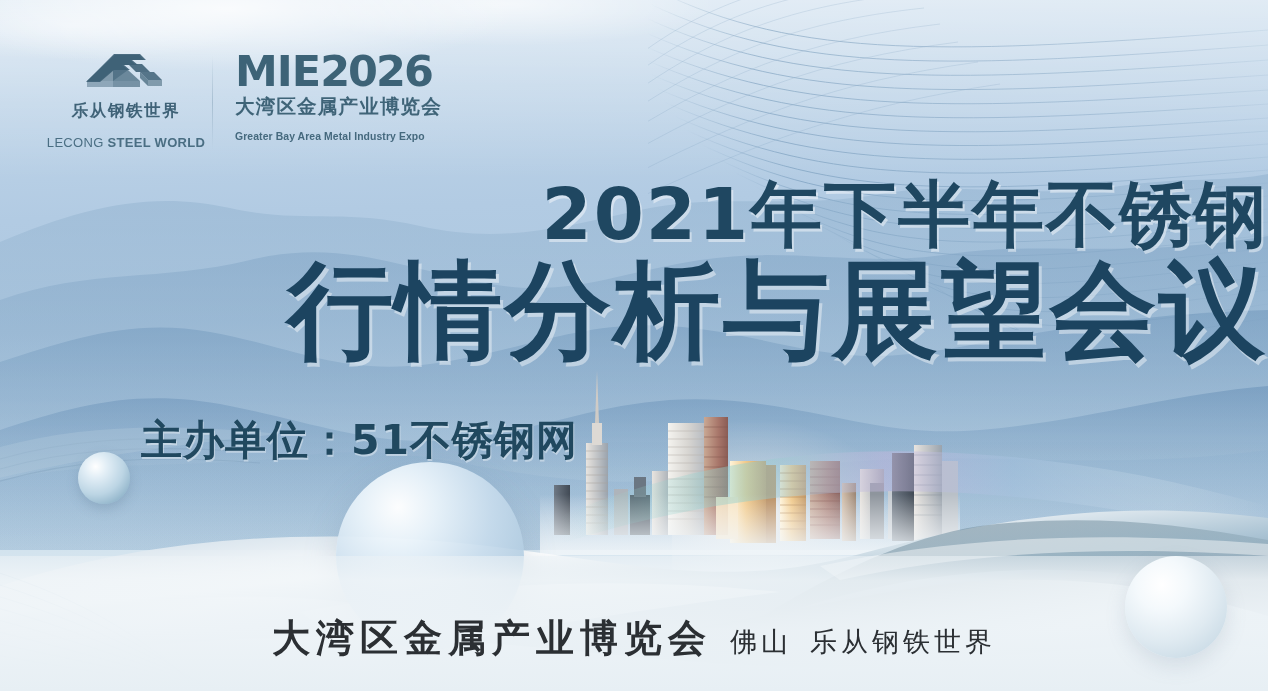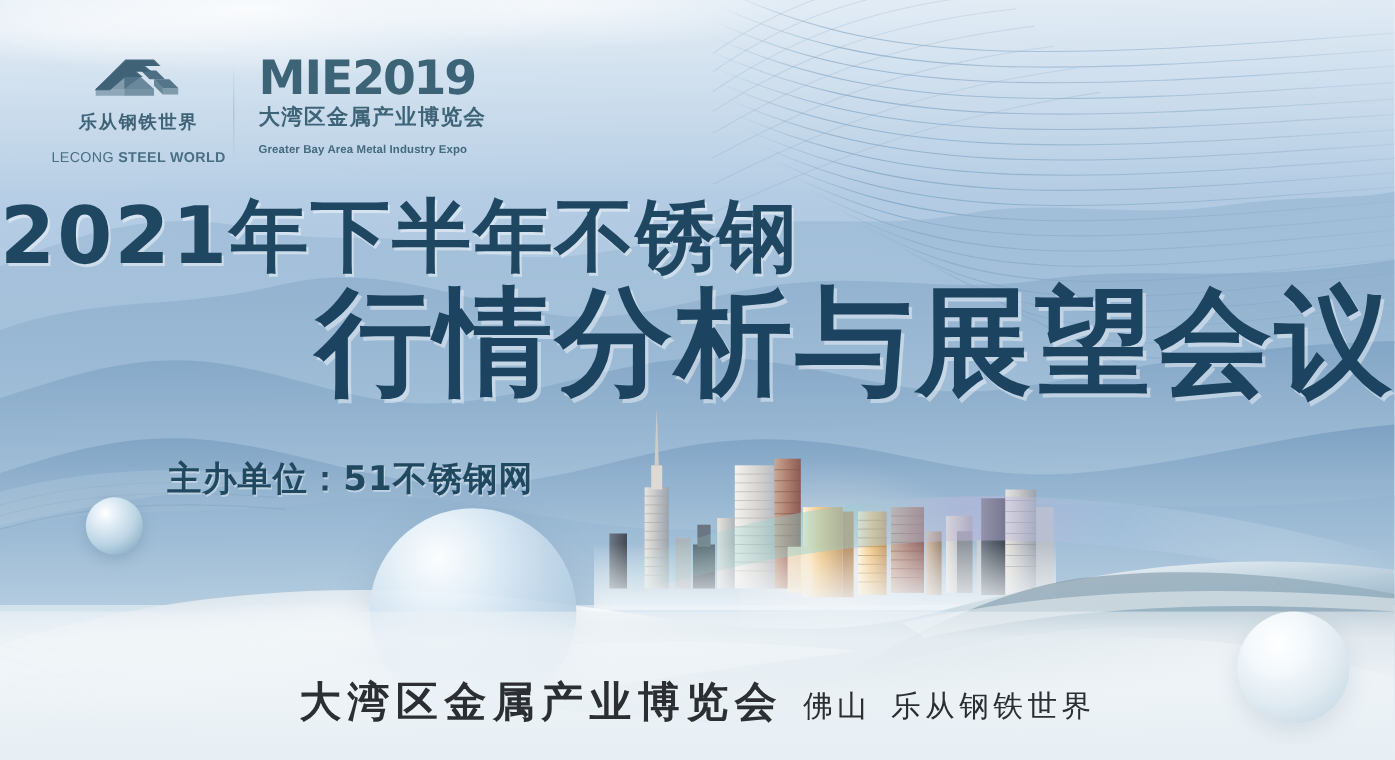--- a/index.html
+++ b/index.html
@@ -82,37 +82,37 @@
     font-size:19.5px;font-weight:700;letter-spacing:1.2px;color:#3f6478;margin-top:5px;line-height:1;
     font-family:"DejaVu Sans",sans-serif;
   }
   .mie-en{
     font-size:10.4px;font-weight:700;letter-spacing:.1px;color:#45697e;margin-top:16px;line-height:1;
     white-space:nowrap;
   }
 
   
   .title-1{
-    position:absolute;left:0;right:0;top:178px;text-align:left;
+    position:absolute;left:0;right:0;top:178px;text-align:right;
     font-family:"DejaVu Sans","Liberation Sans",sans-serif;
     font-size:72px;font-weight:800;letter-spacing:2px;color:#1f4761;
     line-height:1;white-space:nowrap;
     text-shadow:2px 3px 0 rgba(255,255,255,.45);
   }
   .title-2{
     position:absolute;left:0;right:0;top:258px;text-align:right;
     font-family:"DejaVu Sans","Liberation Sans",sans-serif;
     font-size:106px;font-weight:800;letter-spacing:3px;color:#1c4460;
     line-height:1;white-space:nowrap;
     text-shadow:3px 4px 0 rgba(255,255,255,.42);
   }
   .organizer{
-    position:absolute;left:152px;top:420px;
-    font-family:"DejaVu Sans","Liberation Sans",sans-serif;
-    font-size:31px;font-weight:800;letter-spacing:1px;color:#20485f;
+    position:absolute;left:141px;top:420px;
+    font-family:"DejaVu Sans","Liberation Sans",sans-serif;
+    font-size:41px;font-weight:800;letter-spacing:1px;color:#20485f;
     line-height:1;white-space:nowrap;
     text-shadow:1px 2px 0 rgba(255,255,255,.38);
   }
 
   
   .bottom-band{
     position:absolute;left:0;bottom:0;width:100%;height:135px;
     background:linear-gradient(180deg,rgba(236,242,246,.55) 0%,rgba(240,245,248,.85) 18%,rgba(237,243,247,.96) 55%,rgba(231,239,244,1) 100%);
     pointer-events:none;
   }
@@ -447,21 +447,21 @@
           <polygon points="44,12 58,12 66,20 52,20" opacity=".9"></polygon>
         </g>
       </svg>
       <div class="logo-cn">乐从钢铁世界</div>
       <div class="logo-en"><span class="light">LECONG </span><span>STEEL WORLD</span></div>
     </div>
 
     <div class="divider-v"></div>
 
     <div class="logo-right">
-      <div class="mie"><span>MIE</span><span class="yr">2019</span></div>
+      <div class="mie"><span>MIE</span><span class="yr">2026</span></div>
       <div class="mie-cn">大湾区金属产业博览会</div>
       <div class="mie-en">Greater Bay Area Metal Industry Expo</div>
     </div>
 
   </div>
 
   <div class="title-1">2021年下半年不锈钢</div>
   <div class="title-2">行情分析与展望会议</div>
   <div class="organizer">主办单位：51不锈钢网</div>
 

